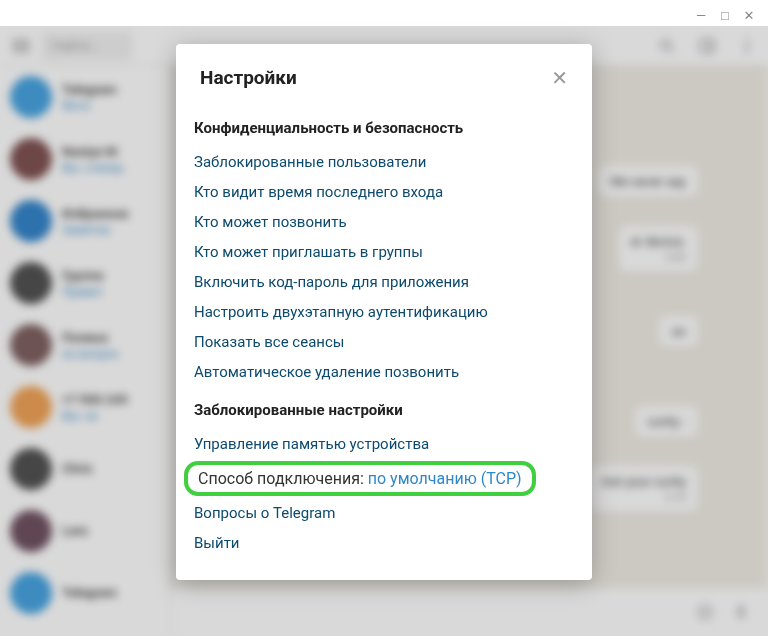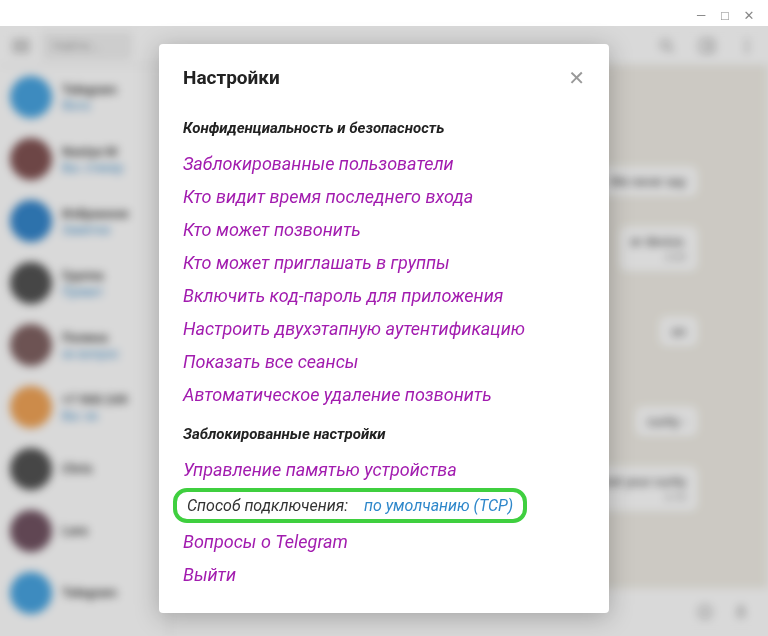--- a/index.html
+++ b/index.html
@@ -24,32 +24,32 @@
 .chat-name { font-size: 13px; font-weight: 600; color: #333; white-space: nowrap; }
 .chat-preview { font-size: 12px; color: #3a8ac9; white-space: nowrap; }
 
 .content { position: absolute; top: 66px; left: 170px; right: 0; bottom: 0; background: #f0ede4; }
 .msg { position: absolute; right: 70px; background: #fff; border-radius: 8px; padding: 8px 12px; font-size: 13px; color: #333; box-shadow: 0 1px 2px rgba(0,0,0,0.08); max-width: 200px; }
 .msg-time { font-size: 11px; color: #999; text-align: right; margin-top: 2px; }
 .input-area { position: absolute; bottom: 0; left: 0; right: 0; height: 48px; background: #fff; display: flex; align-items: center; justify-content: flex-end; padding: 0 18px; gap: 18px; color: #aaa; }
 
 
 .modal-backdrop { position: absolute; inset: 0; background: rgba(0,0,0,0.15); z-index: 10; top: 26px; }
-.modal { position: absolute; top: 44px; left: 50%; transform: translateX(-50%); width: 450px; background: #fff; border-radius: 4px; box-shadow: 0 4px 24px rgba(0,0,0,0.25); z-index: 20; padding: 22px 0 22px 0; }
+.modal { position: absolute; top: 44px; left: 50%; transform: translateX(-50%); width: 416px; background: #fff; border-radius: 4px; box-shadow: 0 4px 24px rgba(0,0,0,0.25); z-index: 20; padding: 22px 0 22px 0; }
 .modal-header { display: flex; align-items: center; justify-content: space-between; padding: 0 24px 16px 24px; }
 .modal-title { font-size: 19px; font-weight: 700; color: #222; }
 .modal-close { color: #999; font-size: 20px; cursor: pointer; line-height: 1; }
 
-.section { padding: 0 24px; font-style: italic; }
+.section { padding: 0 18px; }
 .section-title { font-size: 15px; font-weight: 700; color: #222; margin: 14px 0 10px 0; }
-.link-item { display: block; color: #a21caf; font-size: 18px; padding: 6px 0; cursor: pointer; }
+.link-item { display: block; color: #0c4a6e; font-size: 15px; padding: 6px 0; cursor: pointer; }
 
 .highlighted { display: inline-block; border: 4px solid #3fcf3f; border-radius: 14px; padding: 4px 10px; margin: 2px -10px; }
 .highlighted .label-part { color: #333; }
-.highlighted .value-part { color: #2e87ca; margin-left: 12px; }
+.highlighted .value-part { color: #2e87ca; }
 
 
 .icon-sm { width: 18px; height: 18px; display: inline-block; }
 </style>
 </head>
 <body>
 
 <div class="window-chrome">
   <span>—</span>
   <span>□</span>

